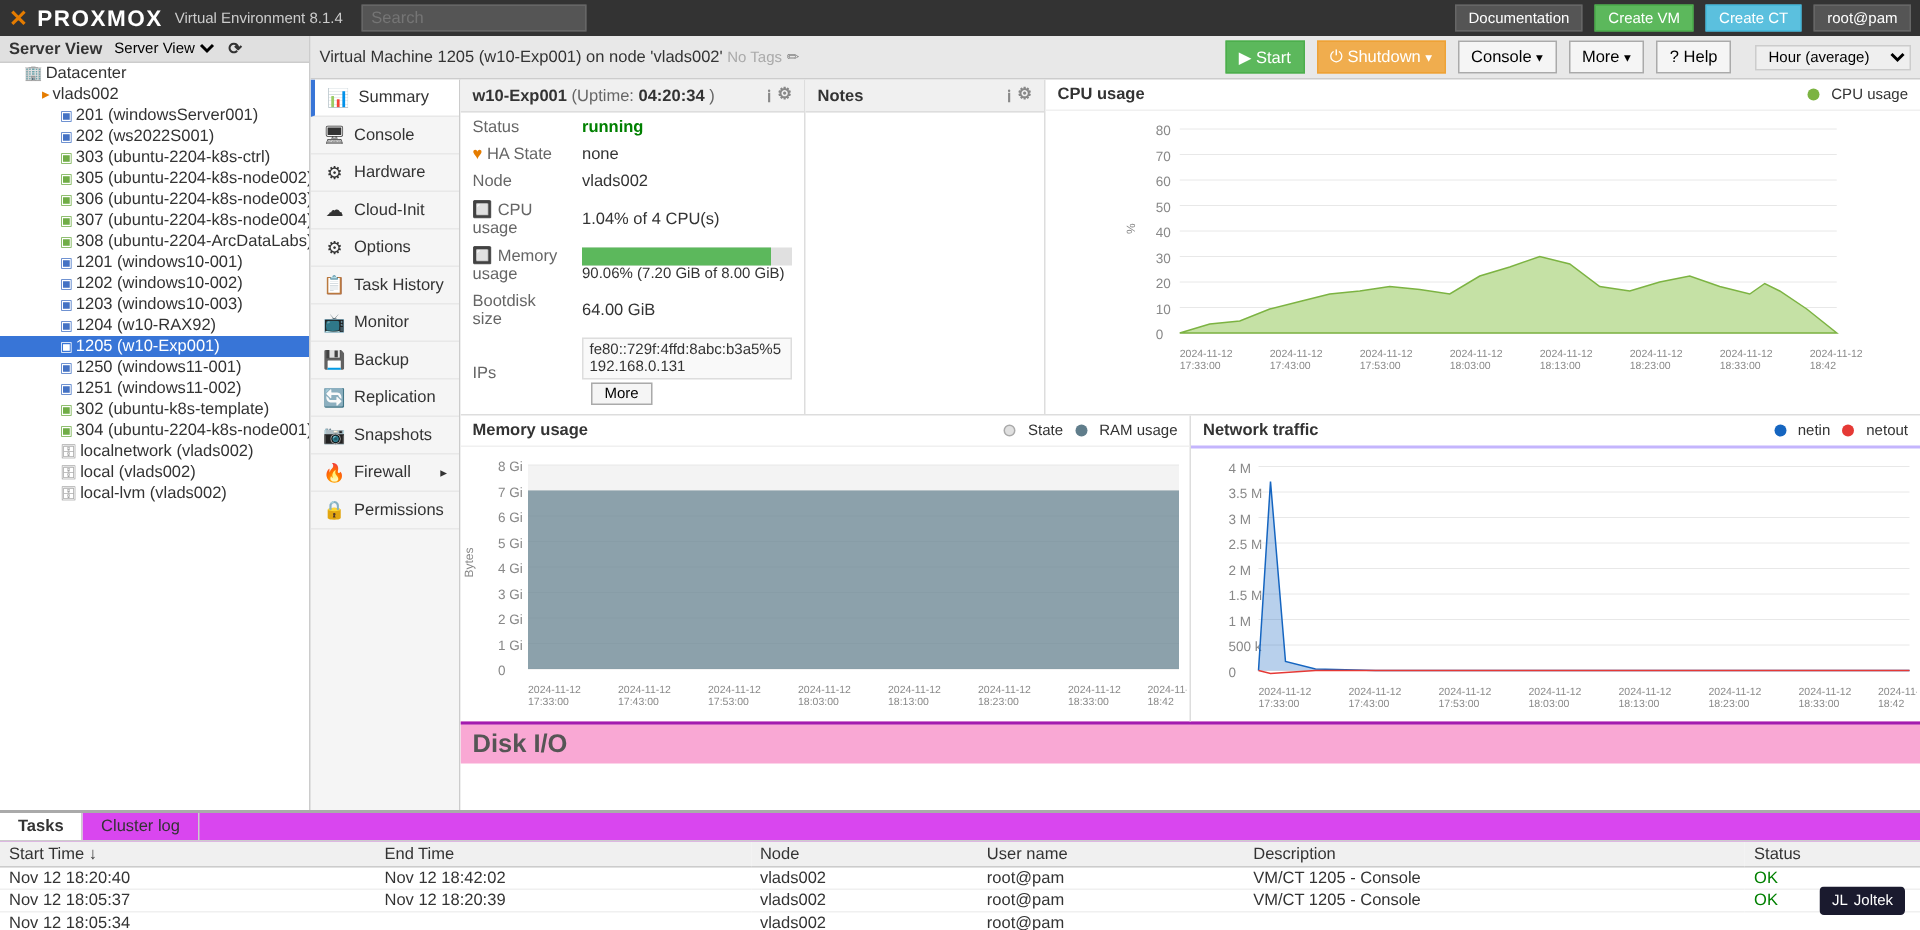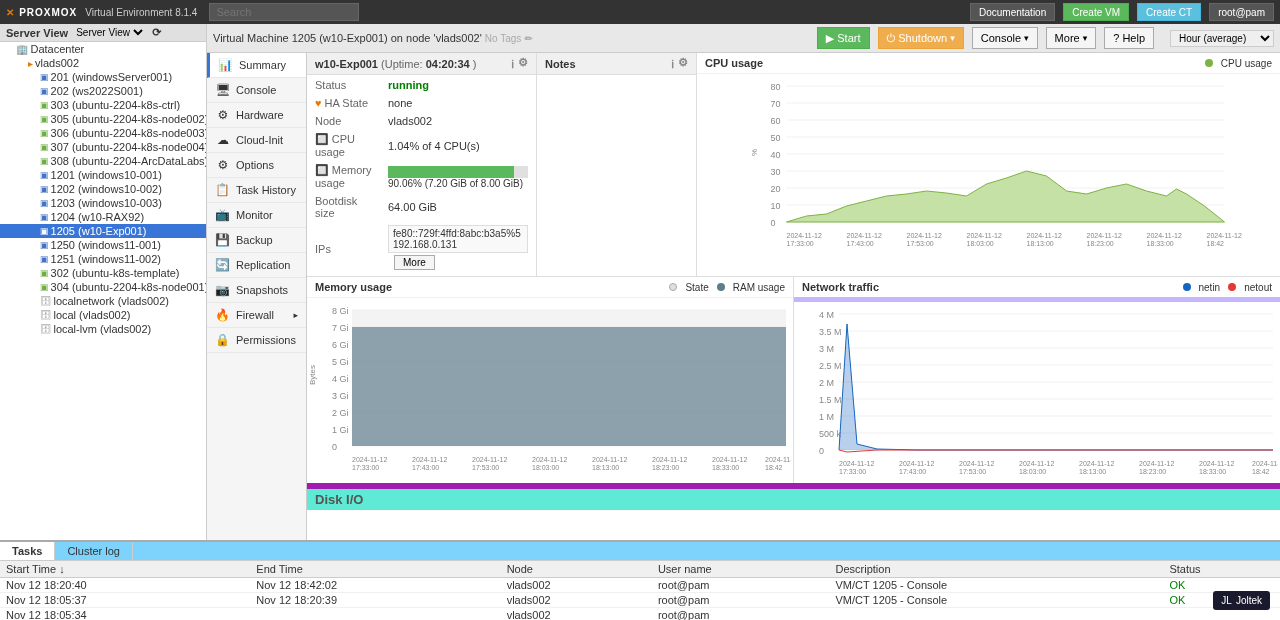--- a/index.html
+++ b/index.html
@@ -1,20 +1,20 @@
 <!DOCTYPE html>
 <html><head>
   <meta charset="utf-8">
   <style>
     * { box-sizing: border-box; margin: 0; padding: 0; }
     body { font-family: Arial, sans-serif; font-size: 11px; background: #f0f0f0; color: #333; overflow: hidden; }
 
     
     #topbar { display: flex; align-items: center; background: #333; color: #fff; height: 24px; padding: 0 6px; gap: 8px; }
-    #topbar .logo { font-weight: bold; color: #e57c00; font-size: 10px; letter-spacing: 1px; }
+    #topbar .logo { font-weight: bold; color: #e57c00; font-size: 15px; letter-spacing: 1px; }
     #topbar .logo span { color: #fff; }
     #topbar .env-label { font-size: 10px; color: #ccc; margin-right: 4px; }
     #topbar .search-box { background: #555; border: 1px solid #666; color: #fff; padding: 1px 6px; font-size: 11px; width: 150px; height: 18px; }
     #topbar .spacer { flex: 1; }
     #topbar .top-btn { background: #555; border: 1px solid #666; color: #fff; padding: 1px 8px; font-size: 10px; cursor: pointer; height: 18px; display: flex; align-items: center; gap: 3px; }
     #topbar .user-btn { background: #555; border: 1px solid #666; color: #fff; padding: 1px 8px; font-size: 10px; cursor: pointer; height: 18px; }
 
     
     #main-layout { display: flex; height: calc(620px - 24px - 80px); }
 
@@ -57,21 +57,21 @@
     .status-running { color: green; font-weight: bold; }
     .progress-bar-wrap { background: #e0e0e0; height: 12px; width: 140px; display: inline-block; vertical-align: middle; }
     .progress-bar-fill { height: 100%; background: #5cb85c; }
     .more-btn { background: #f5f5f5; border: 1px solid #aaa; padding: 1px 8px; font-size: 10px; cursor: pointer; margin: 2px 6px; }
     .legend-dot { width: 8px; height: 8px; border-radius: 50%; display: inline-block; }
 
     .chart-legend { display: flex; align-items: center; gap: 8px; font-size: 10px; }
 
     
     #tasks-panel { height: 80px; background: #fff; border-top: 2px solid #aaa; display: flex; flex-direction: column; }
-    #tasks-tabs { display: flex; background: #7dd3fc; border-bottom: 1px solid #ccc; }
+    #tasks-tabs { display: flex; background: #d946ef; border-bottom: 1px solid #ccc; }
     .tasks-tab { padding: 3px 12px; font-size: 11px; cursor: pointer; border-right: 1px solid #ccc; }
     .tasks-tab.active { background: #fff; font-weight: bold; }
     #tasks-table { flex: 1; overflow-y: auto; }
     table.data-table { width: 100%; border-collapse: collapse; font-size: 11px; }
     table.data-table th { background: #f0f0f0; padding: 2px 6px; border-bottom: 1px solid #ccc; text-align: left; font-weight: normal; cursor: pointer; }
     table.data-table td { padding: 1px 6px; border-bottom: 1px solid #f0f0f0; }
 
     
     #jolt-badge { position: fixed; bottom: 10px; right: 10px; background: #1a1a2e; color: #fff; padding: 4px 8px; font-size: 10px; border-radius: 3px; display: flex; align-items: center; gap: 4px; }
 
@@ -472,21 +472,21 @@
                 <text x="342" y="170" font-size="7" fill="#888">18:23:00</text>
                 <text x="402" y="162" font-size="7" fill="#888">2024-11-12</text>
                 <text x="402" y="170" font-size="7" fill="#888">18:33:00</text>
                 <text x="455" y="162" font-size="7" fill="#888">2024-11-12</text>
                 <text x="455" y="170" font-size="7" fill="#888">18:42</text>
               </svg>
             </div>
           </div>
 
           <div style="flex:1;">
-            <div style="padding:4px 8px;display:flex;align-items:center;justify-content:space-between;border-bottom:5px solid #c4b5fd;">
+            <div style="padding:4px 8px;display:flex;align-items:center;justify-content:space-between;border-bottom:2px solid #c4b5fd;">
               <span style="font-weight:bold;font-size:11px;">Network traffic</span>
               <div class="chart-legend">
                 <span class="legend-dot" style="background:#1565c0;"></span>
                 <span>netin</span>
                 <span class="legend-dot" style="background:#e53935;"></span>
                 <span>netout</span>
               </div>
             </div>
             <div style="padding:2px;">
               <svg width="100%" height="175" viewBox="0 0 480 175">
@@ -529,21 +529,21 @@
                 <text x="342" y="170" font-size="7" fill="#888">18:23:00</text>
                 <text x="402" y="162" font-size="7" fill="#888">2024-11-12</text>
                 <text x="402" y="170" font-size="7" fill="#888">18:33:00</text>
                 <text x="455" y="162" font-size="7" fill="#888">2024-11-12</text>
                 <text x="455" y="170" font-size="7" fill="#888">18:42</text>
               </svg>
             </div>
           </div>
         </div>
 
-        <div style="background:#5eead4;padding:3px 8px;border-top:6px solid #a21caf;font-size:13px;font-weight:bold;color:#555;">
+        <div style="background:#f9a8d4;padding:3px 8px;border-top:2px solid #a21caf;font-size:17px;font-weight:bold;color:#555;">
           Disk I/O
         </div>
       </div>
     </div>
   </div>
 </div>
 
 <div id="tasks-panel">
   <div id="tasks-tabs">
     <div class="tasks-tab active">Tasks</div>

